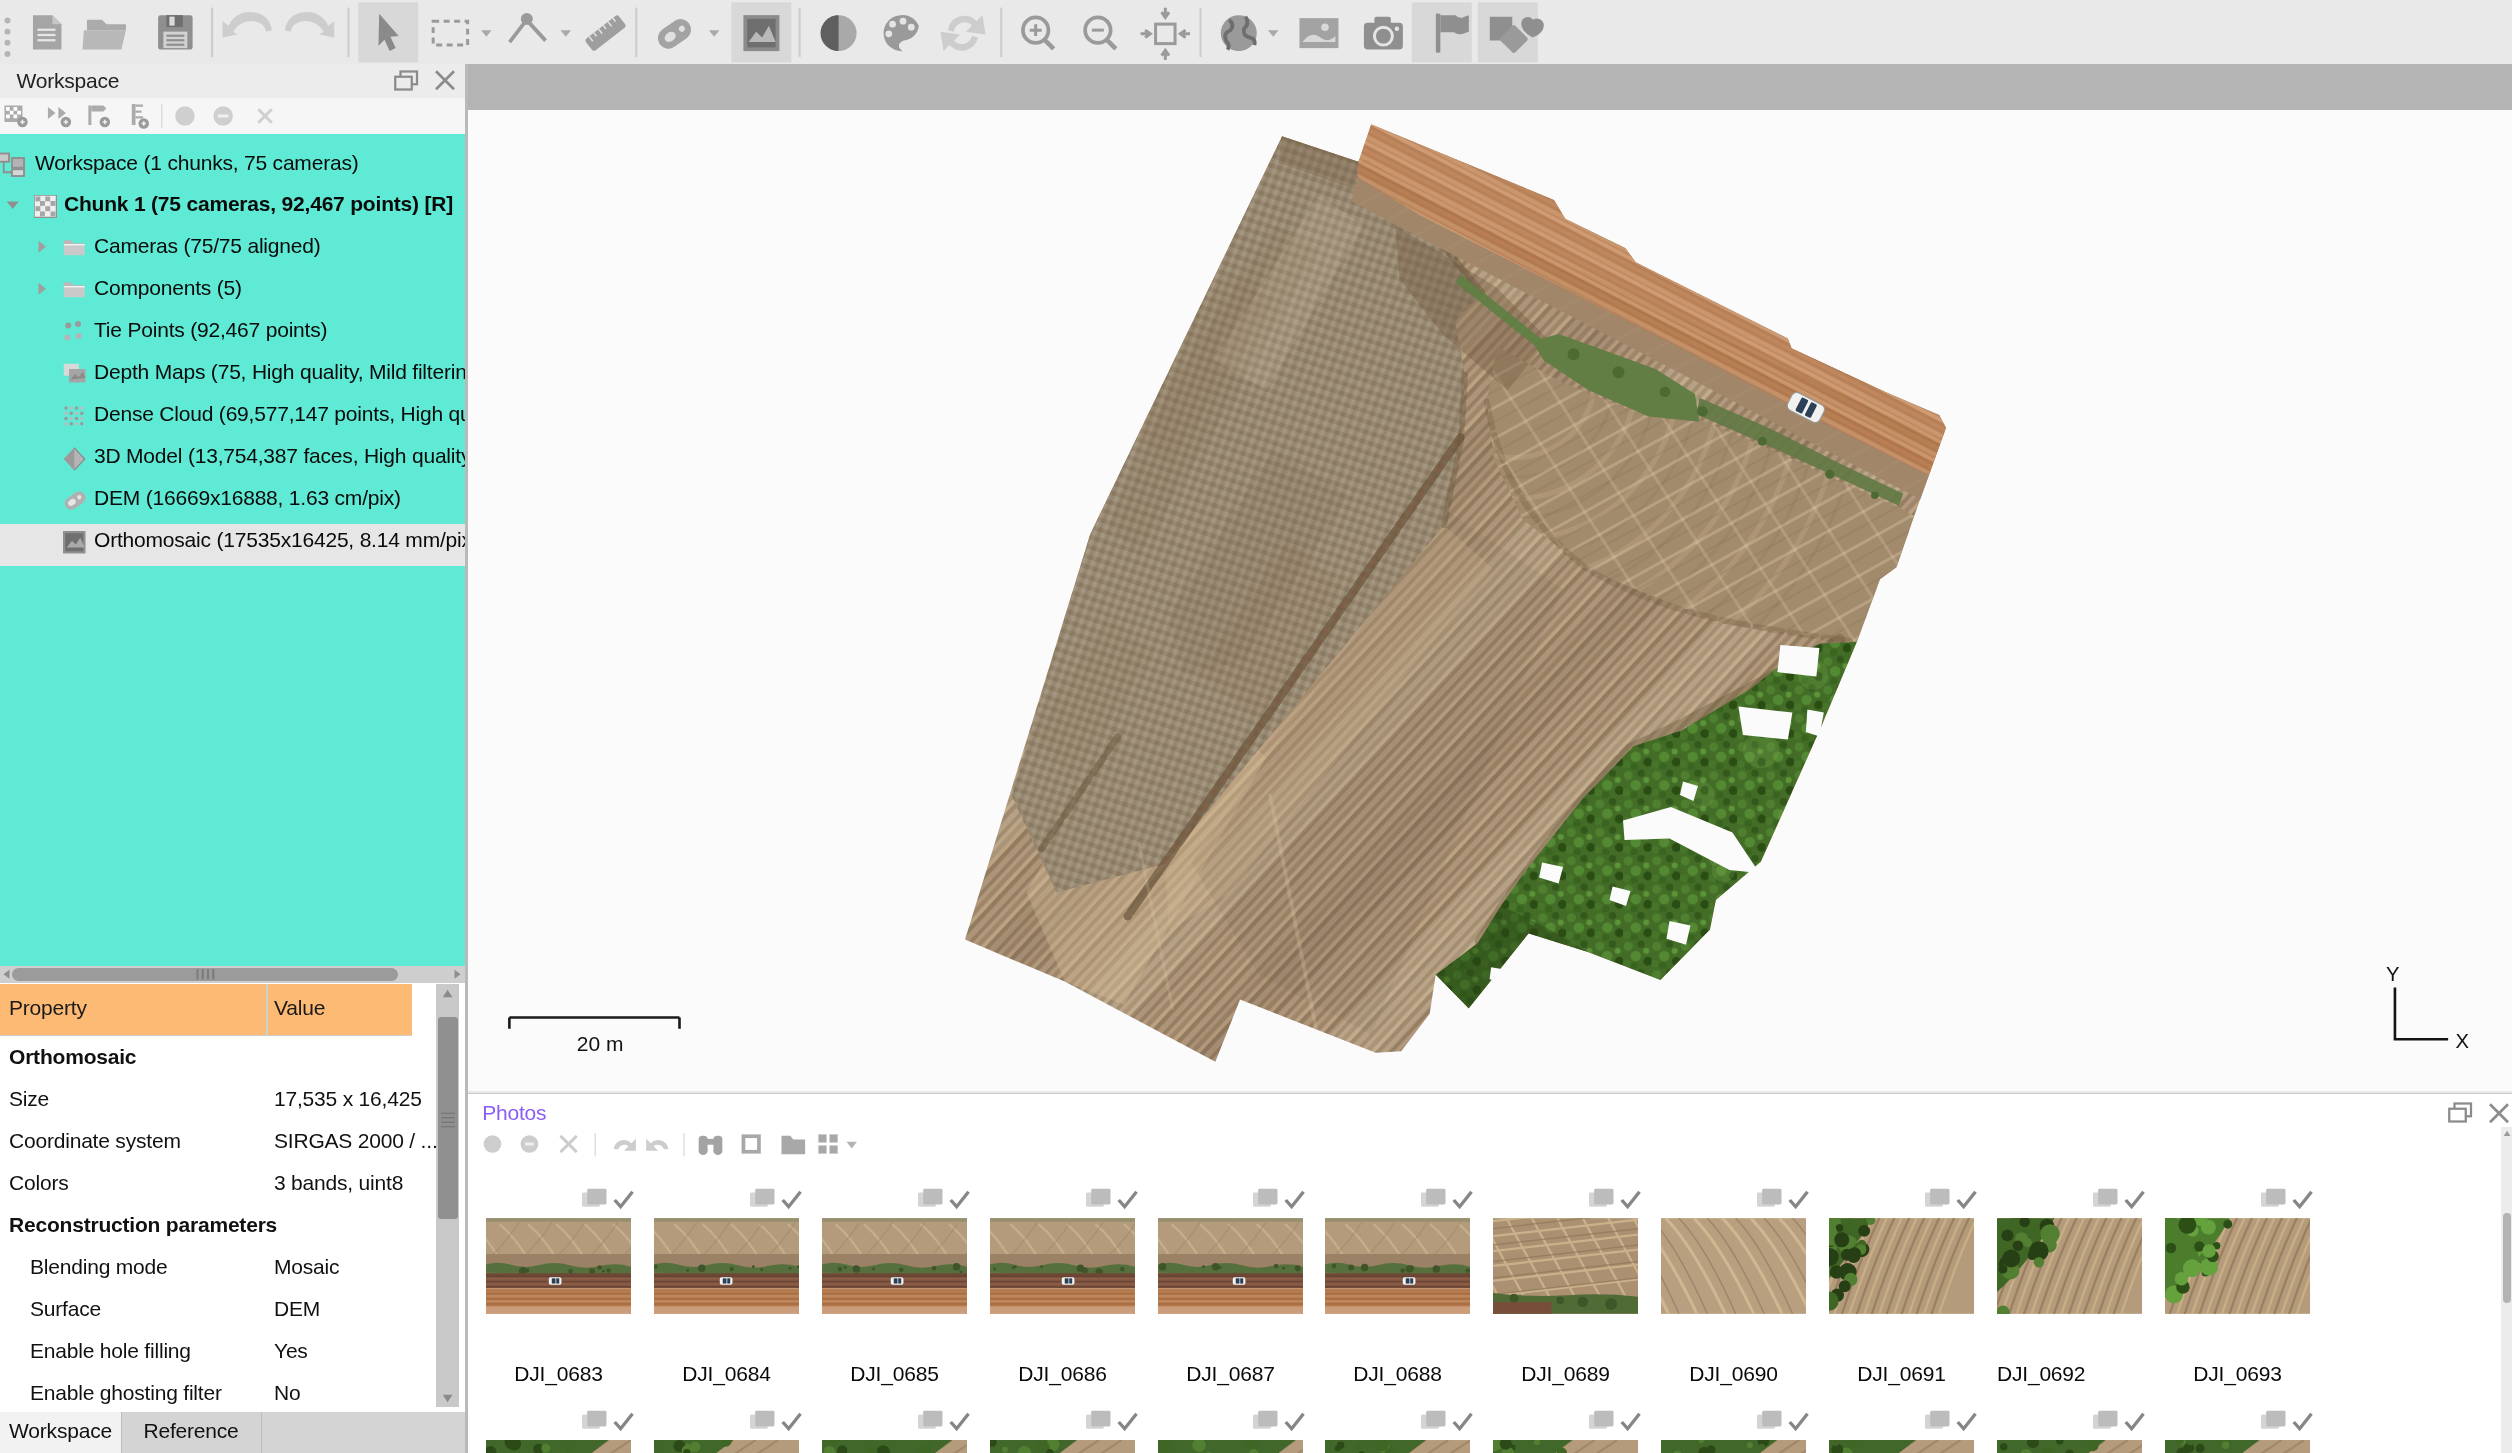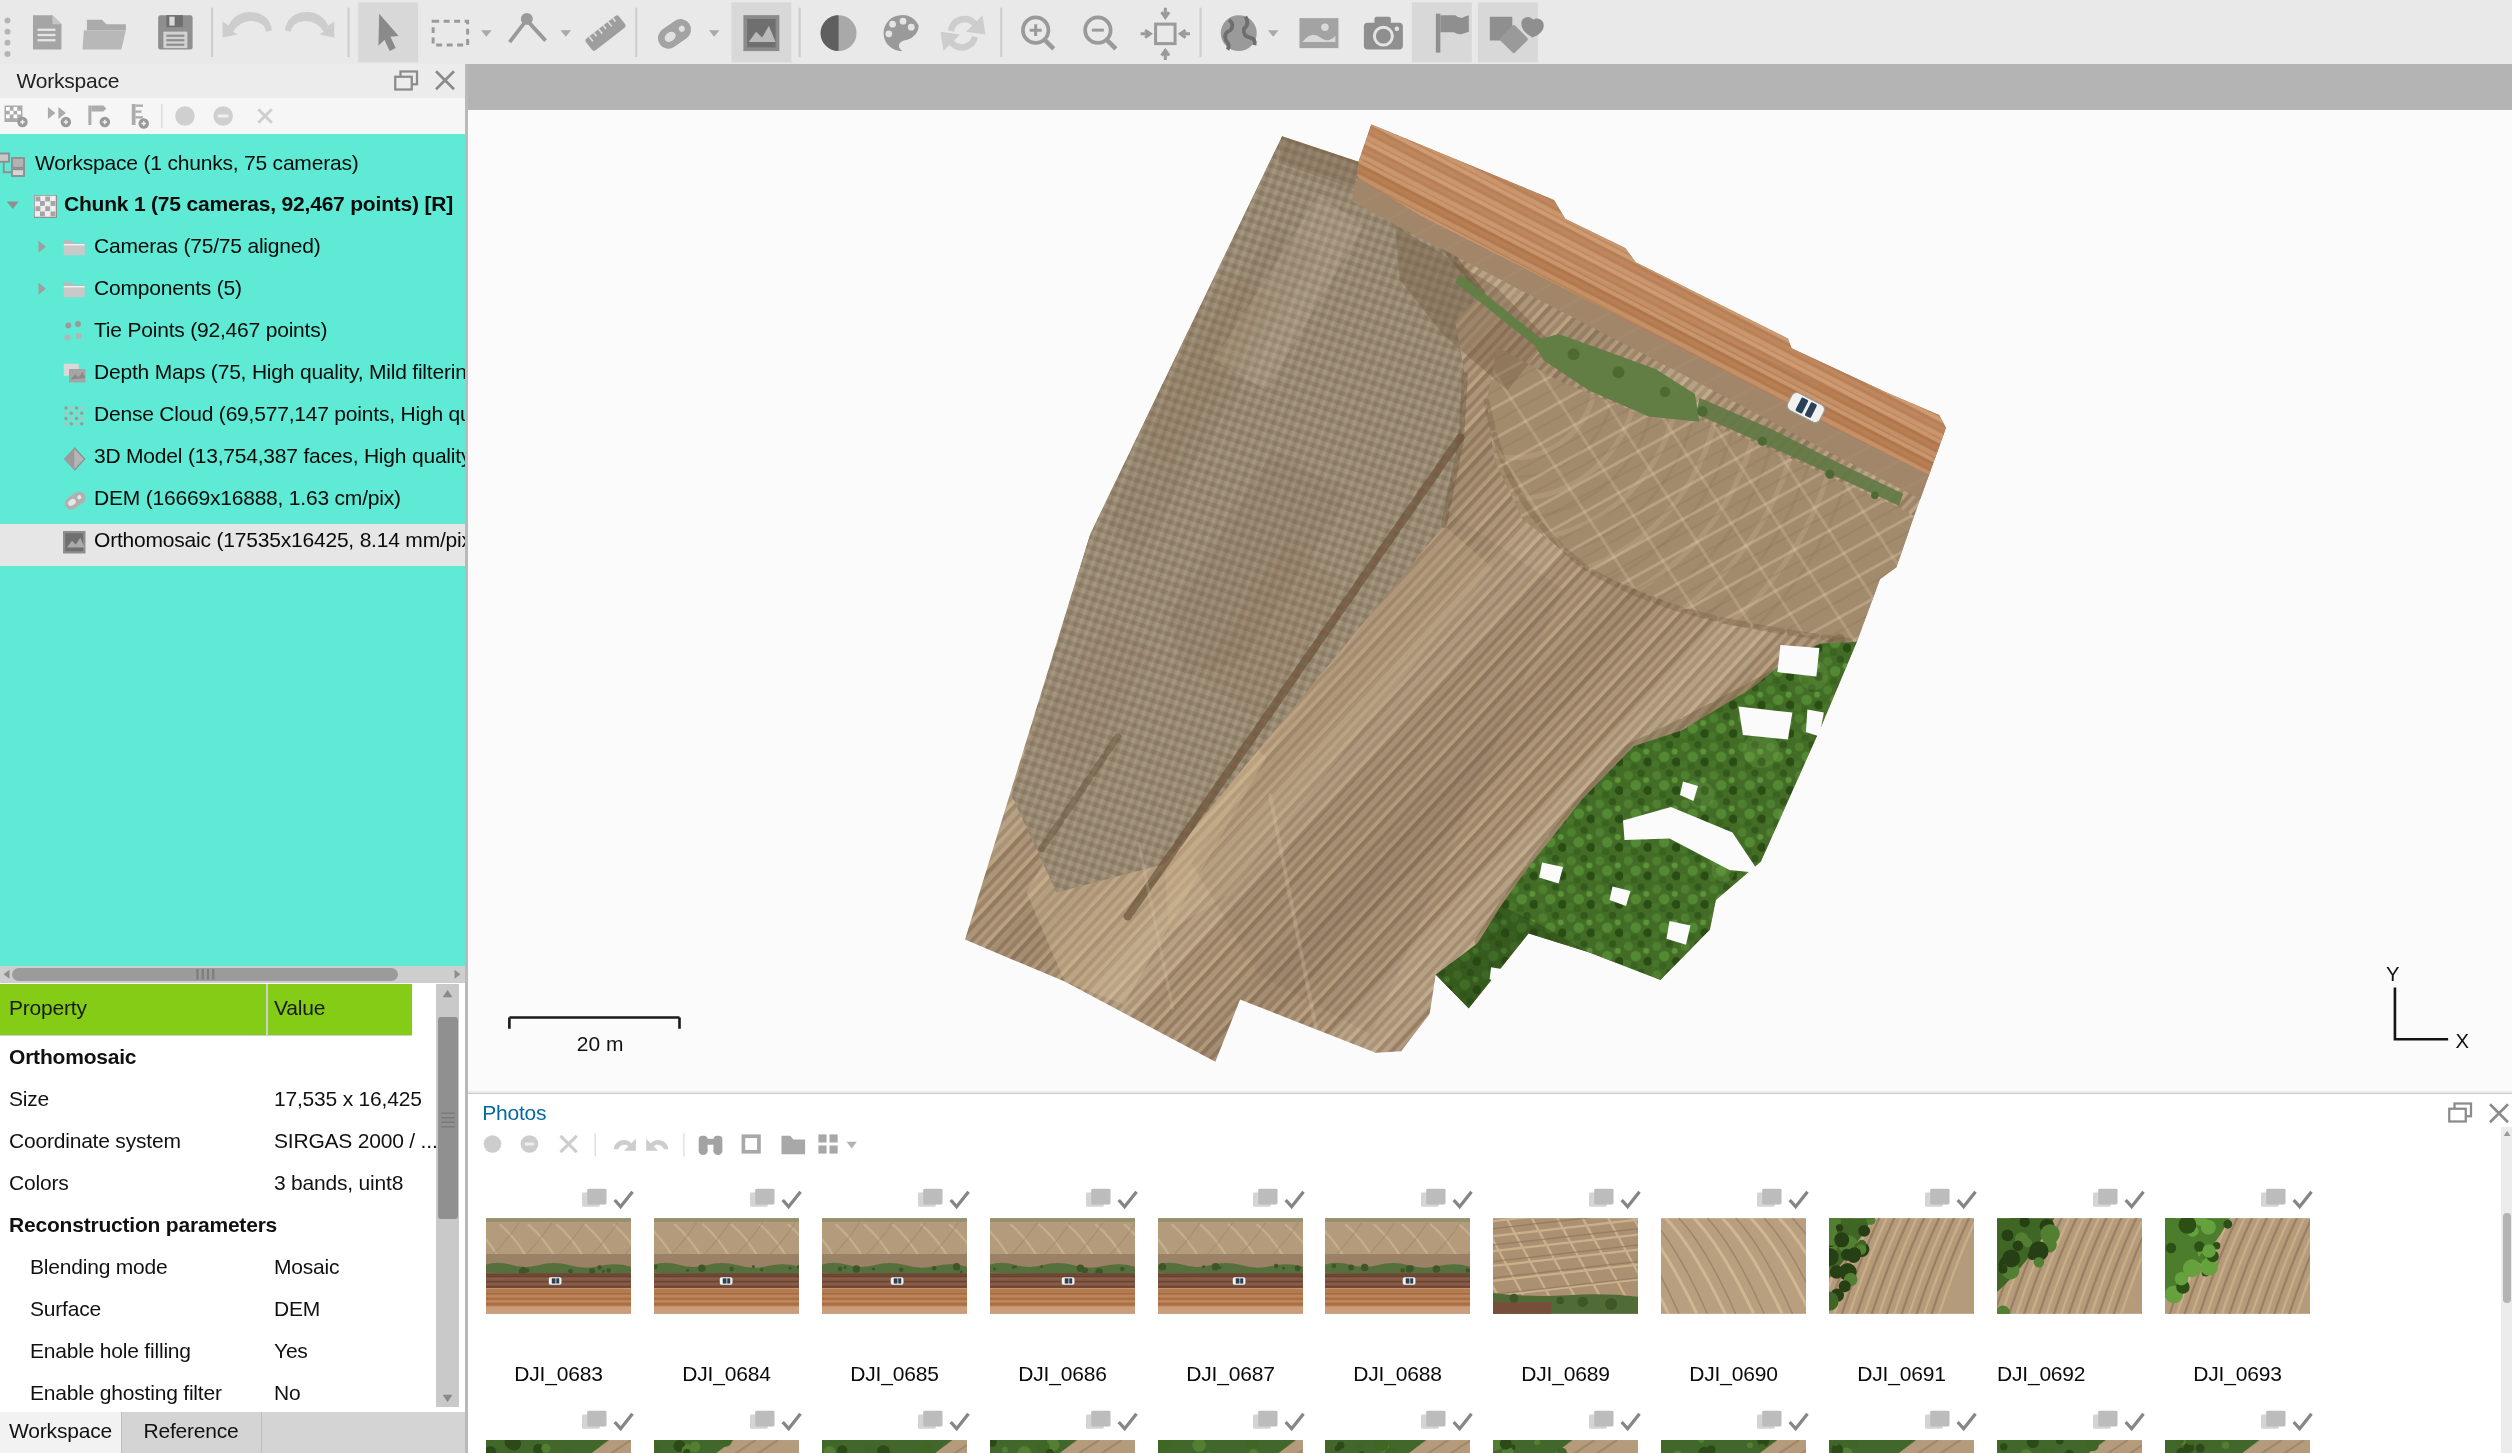--- a/index.html
+++ b/index.html
@@ -289,21 +289,21 @@
       </svg>
     <svg class="abs" style="left:1.5px;top:3px" width="9" height="10.5" viewBox="0 0 12 14">
         <path d="M10 1 L2 7 L10 13 z" fill="#8e8e8e"></path>
       </svg>
     <svg class="abs" style="left:453px;top:3px" width="9" height="10.5" viewBox="0 0 12 14">
         <path d="M2 1 L10 7 L2 13 z" fill="#8e8e8e"></path>
       </svg>
   </div>
 
   <div class="abs" id="proptable" style="left:0;top:920px;width:465px;height:428px;background:#fff;font-size:21px;letter-spacing:-0.2px;overflow:hidden;">
-<div class="abs" style="left:0;top:0;width:412px;height:51px;background:#84cc16;border-bottom:1.5px solid #cfcfcf;">
+<div class="abs" style="left:0;top:0;width:412px;height:51px;background:#fdba74;border-bottom:1.5px solid #cfcfcf;">
         <div class="abs" style="left:9px;top:12px;color:#1a1a1a;">Property</div>
         <div class="abs" style="left:274px;top:12px;color:#1a1a1a;">Value</div>
         <div class="abs" style="left:266px;top:0;width:1.5px;height:51px;background:#cfcfcf;"></div>
       </div>
 <div class="abs" style="left:9px;top:61px;font-weight:bold;white-space:nowrap;">Orthomosaic</div>
 <div class="abs" style="left:9px;top:103px;white-space:nowrap;">Size</div>
 <div class="abs" style="left:274px;top:103px;white-space:nowrap;">17,535 x 16,425</div>
 <div class="abs" style="left:9px;top:145px;white-space:nowrap;">Coordinate system</div>
 <div class="abs" style="left:274px;top:145px;white-space:nowrap;">SIRGAS 2000 / ...</div>
 <div class="abs" style="left:9px;top:187px;white-space:nowrap;">Colors</div>
@@ -514,21 +514,21 @@
 <g stroke="#141414" stroke-width="3.5" fill="none">
 <path d="M3196 1317 V1386 H3267"></path>
 </g>
 <text x="3184" y="1308" font-size="27" fill="#111" font-family="Liberation Sans, sans-serif">Y</text>
 <text x="3277" y="1397" font-size="27" fill="#111" font-family="Liberation Sans, sans-serif">X</text>
 </svg>
   </div>
 </div>
 
 <div class="abs" id="photos" style="left:468px;top:1093px;width:2044px;height:360px;background:#ffffff;border-top:1.5px solid #cccccc;">
-  <div class="abs" style="left:14.2px;top:6.7px;font-size:21px;letter-spacing:-0.2px;color:#0369a1;">Photos</div>
+  <div class="abs" style="left:14.2px;top:6.7px;font-size:21px;letter-spacing:-0.2px;color:#8b5cf6;">Photos</div>
   <svg class="abs" style="left:1979px;top:8.2px;" width="30" height="22.5" viewBox="0 0 40 30">
       <rect x="10" y="2" width="22" height="17" fill="none" stroke="#8b8b8b" stroke-width="3"></rect>
       <rect x="3" y="9" width="22" height="17" fill="#ffffff" stroke="#8b8b8b" stroke-width="3"></rect>
     </svg>
   <svg class="abs" style="left:2019px;top:7.5px;" width="24" height="22.5" viewBox="0 0 32 30">
       <path d="M4 3 L28 27 M28 3 L4 27" stroke="#8b8b8b" stroke-width="3.5"></path>
     </svg>
 
   <svg class="abs" style="left:0;top:33px" width="420" height="34" viewBox="0 0 560 46">
     <circle cx="29" cy="23" r="12" fill="#cdcdcd"></circle>

